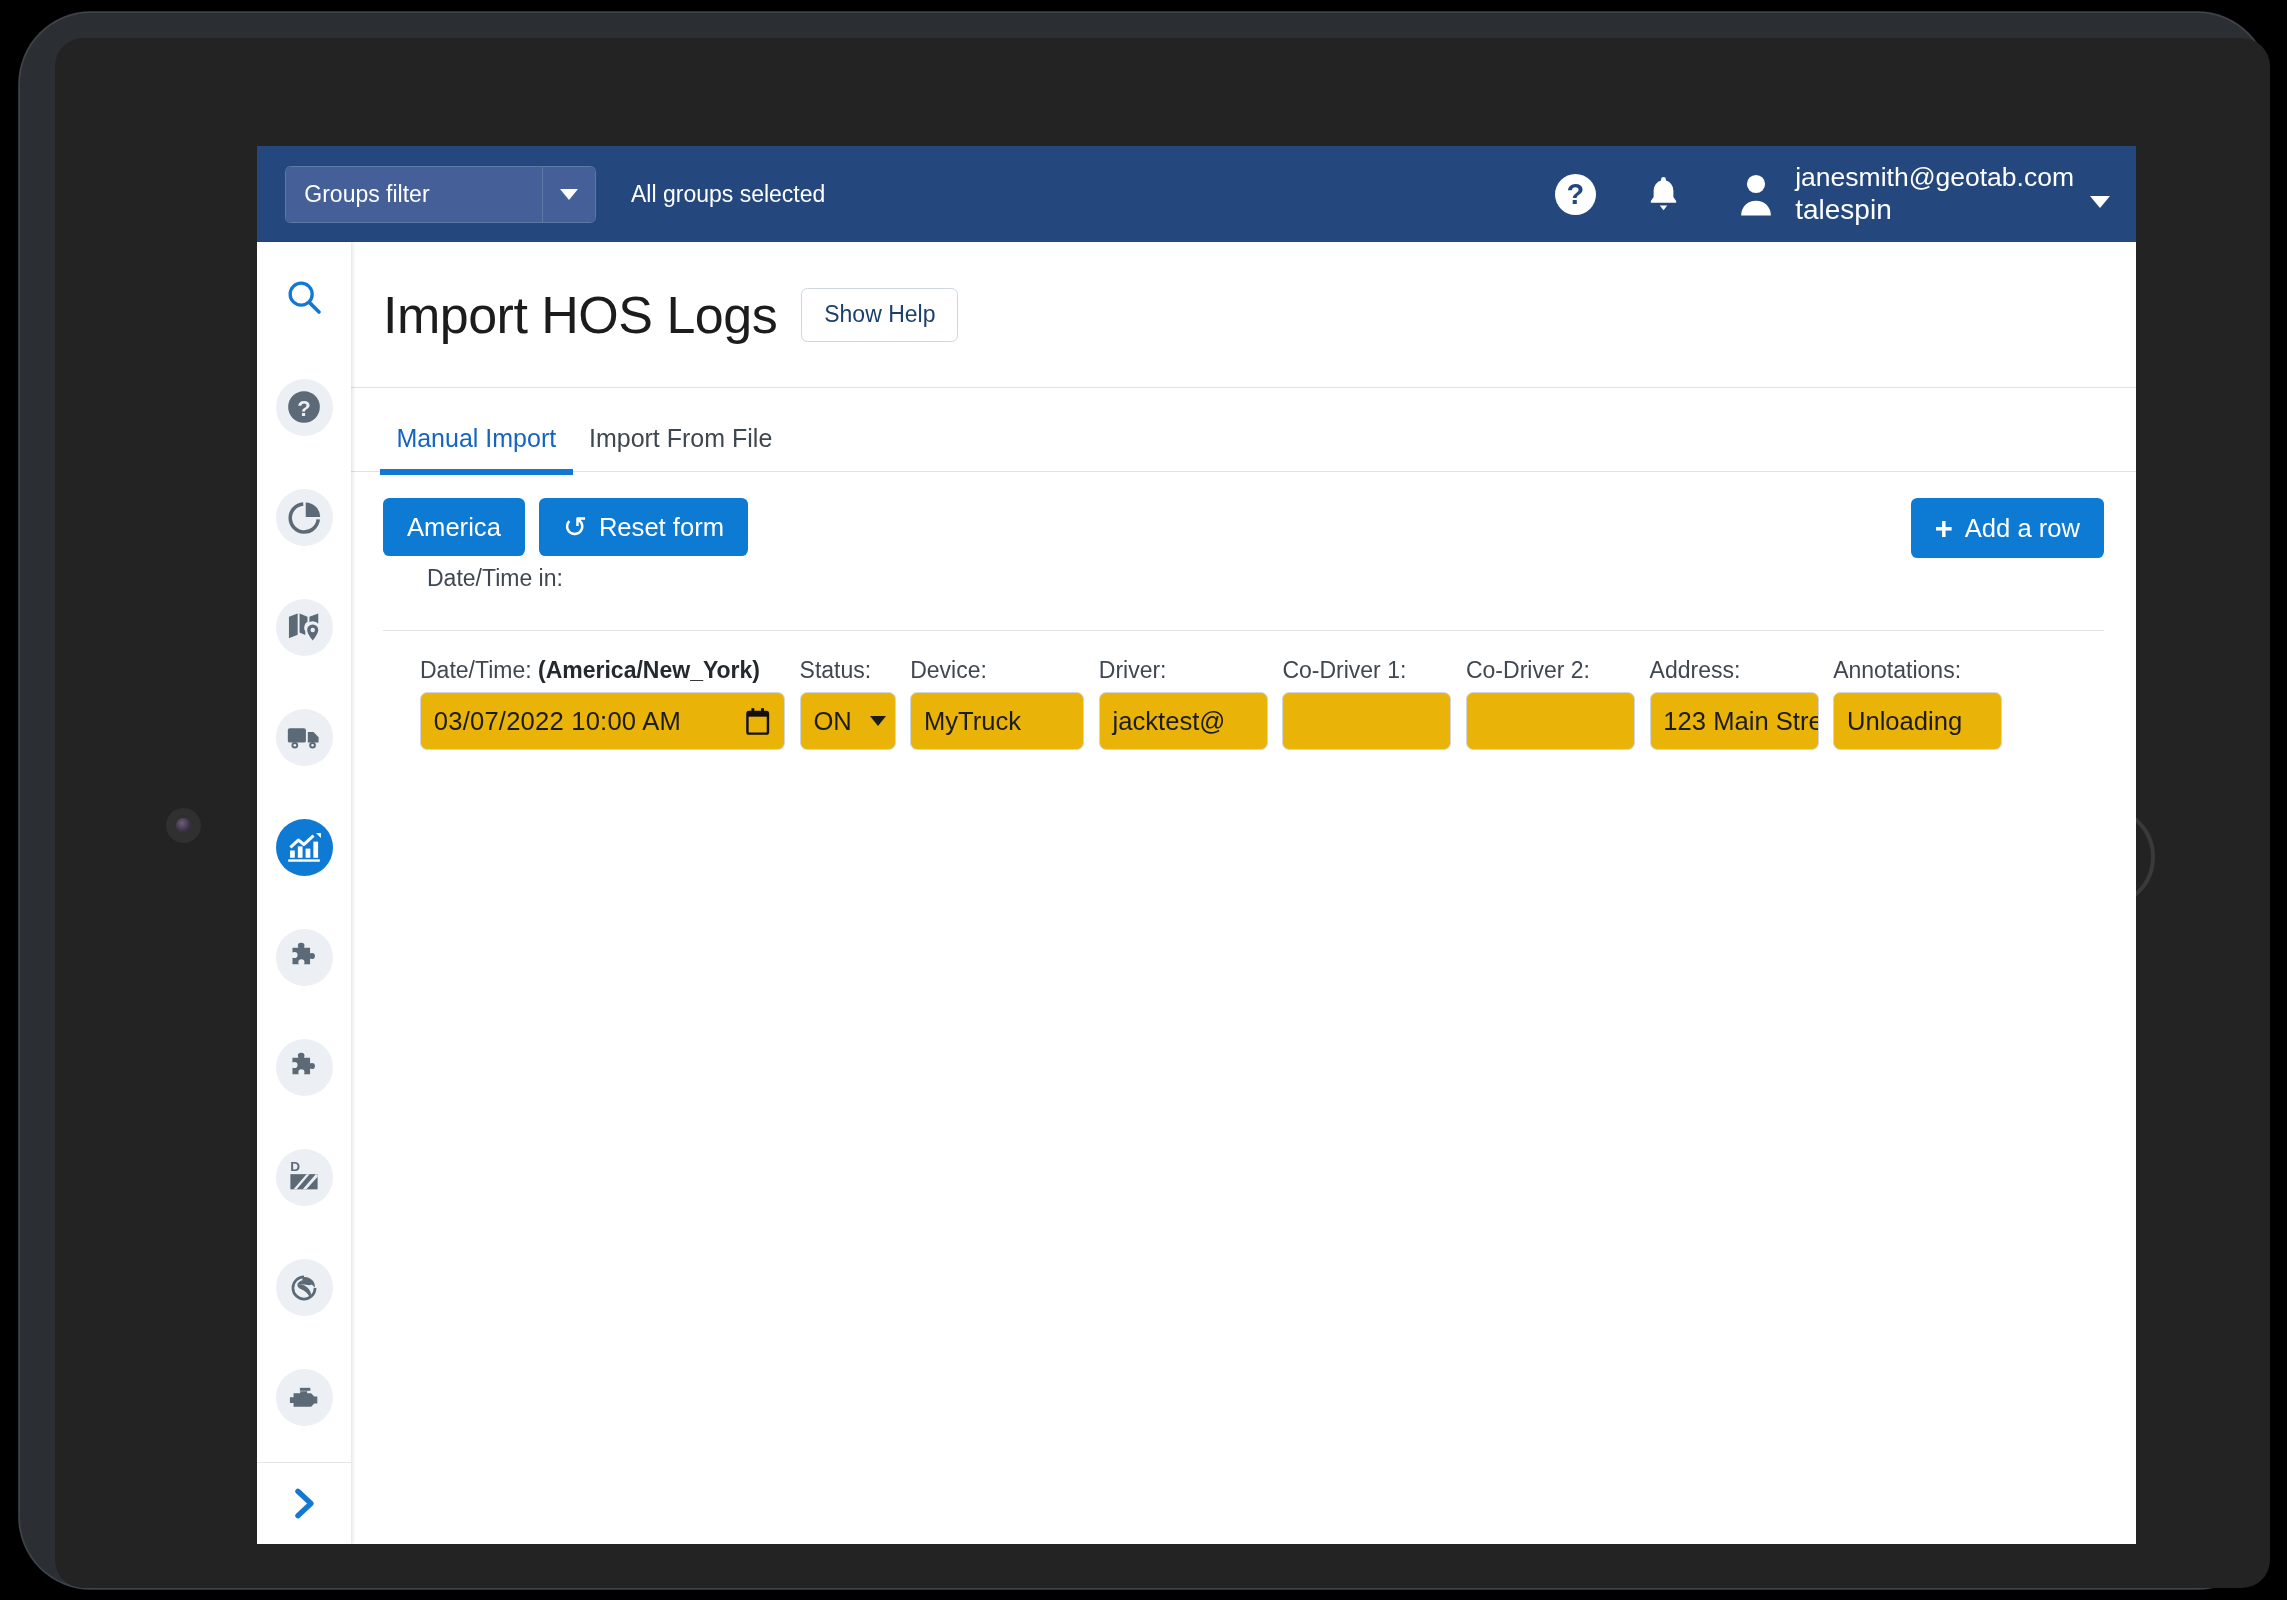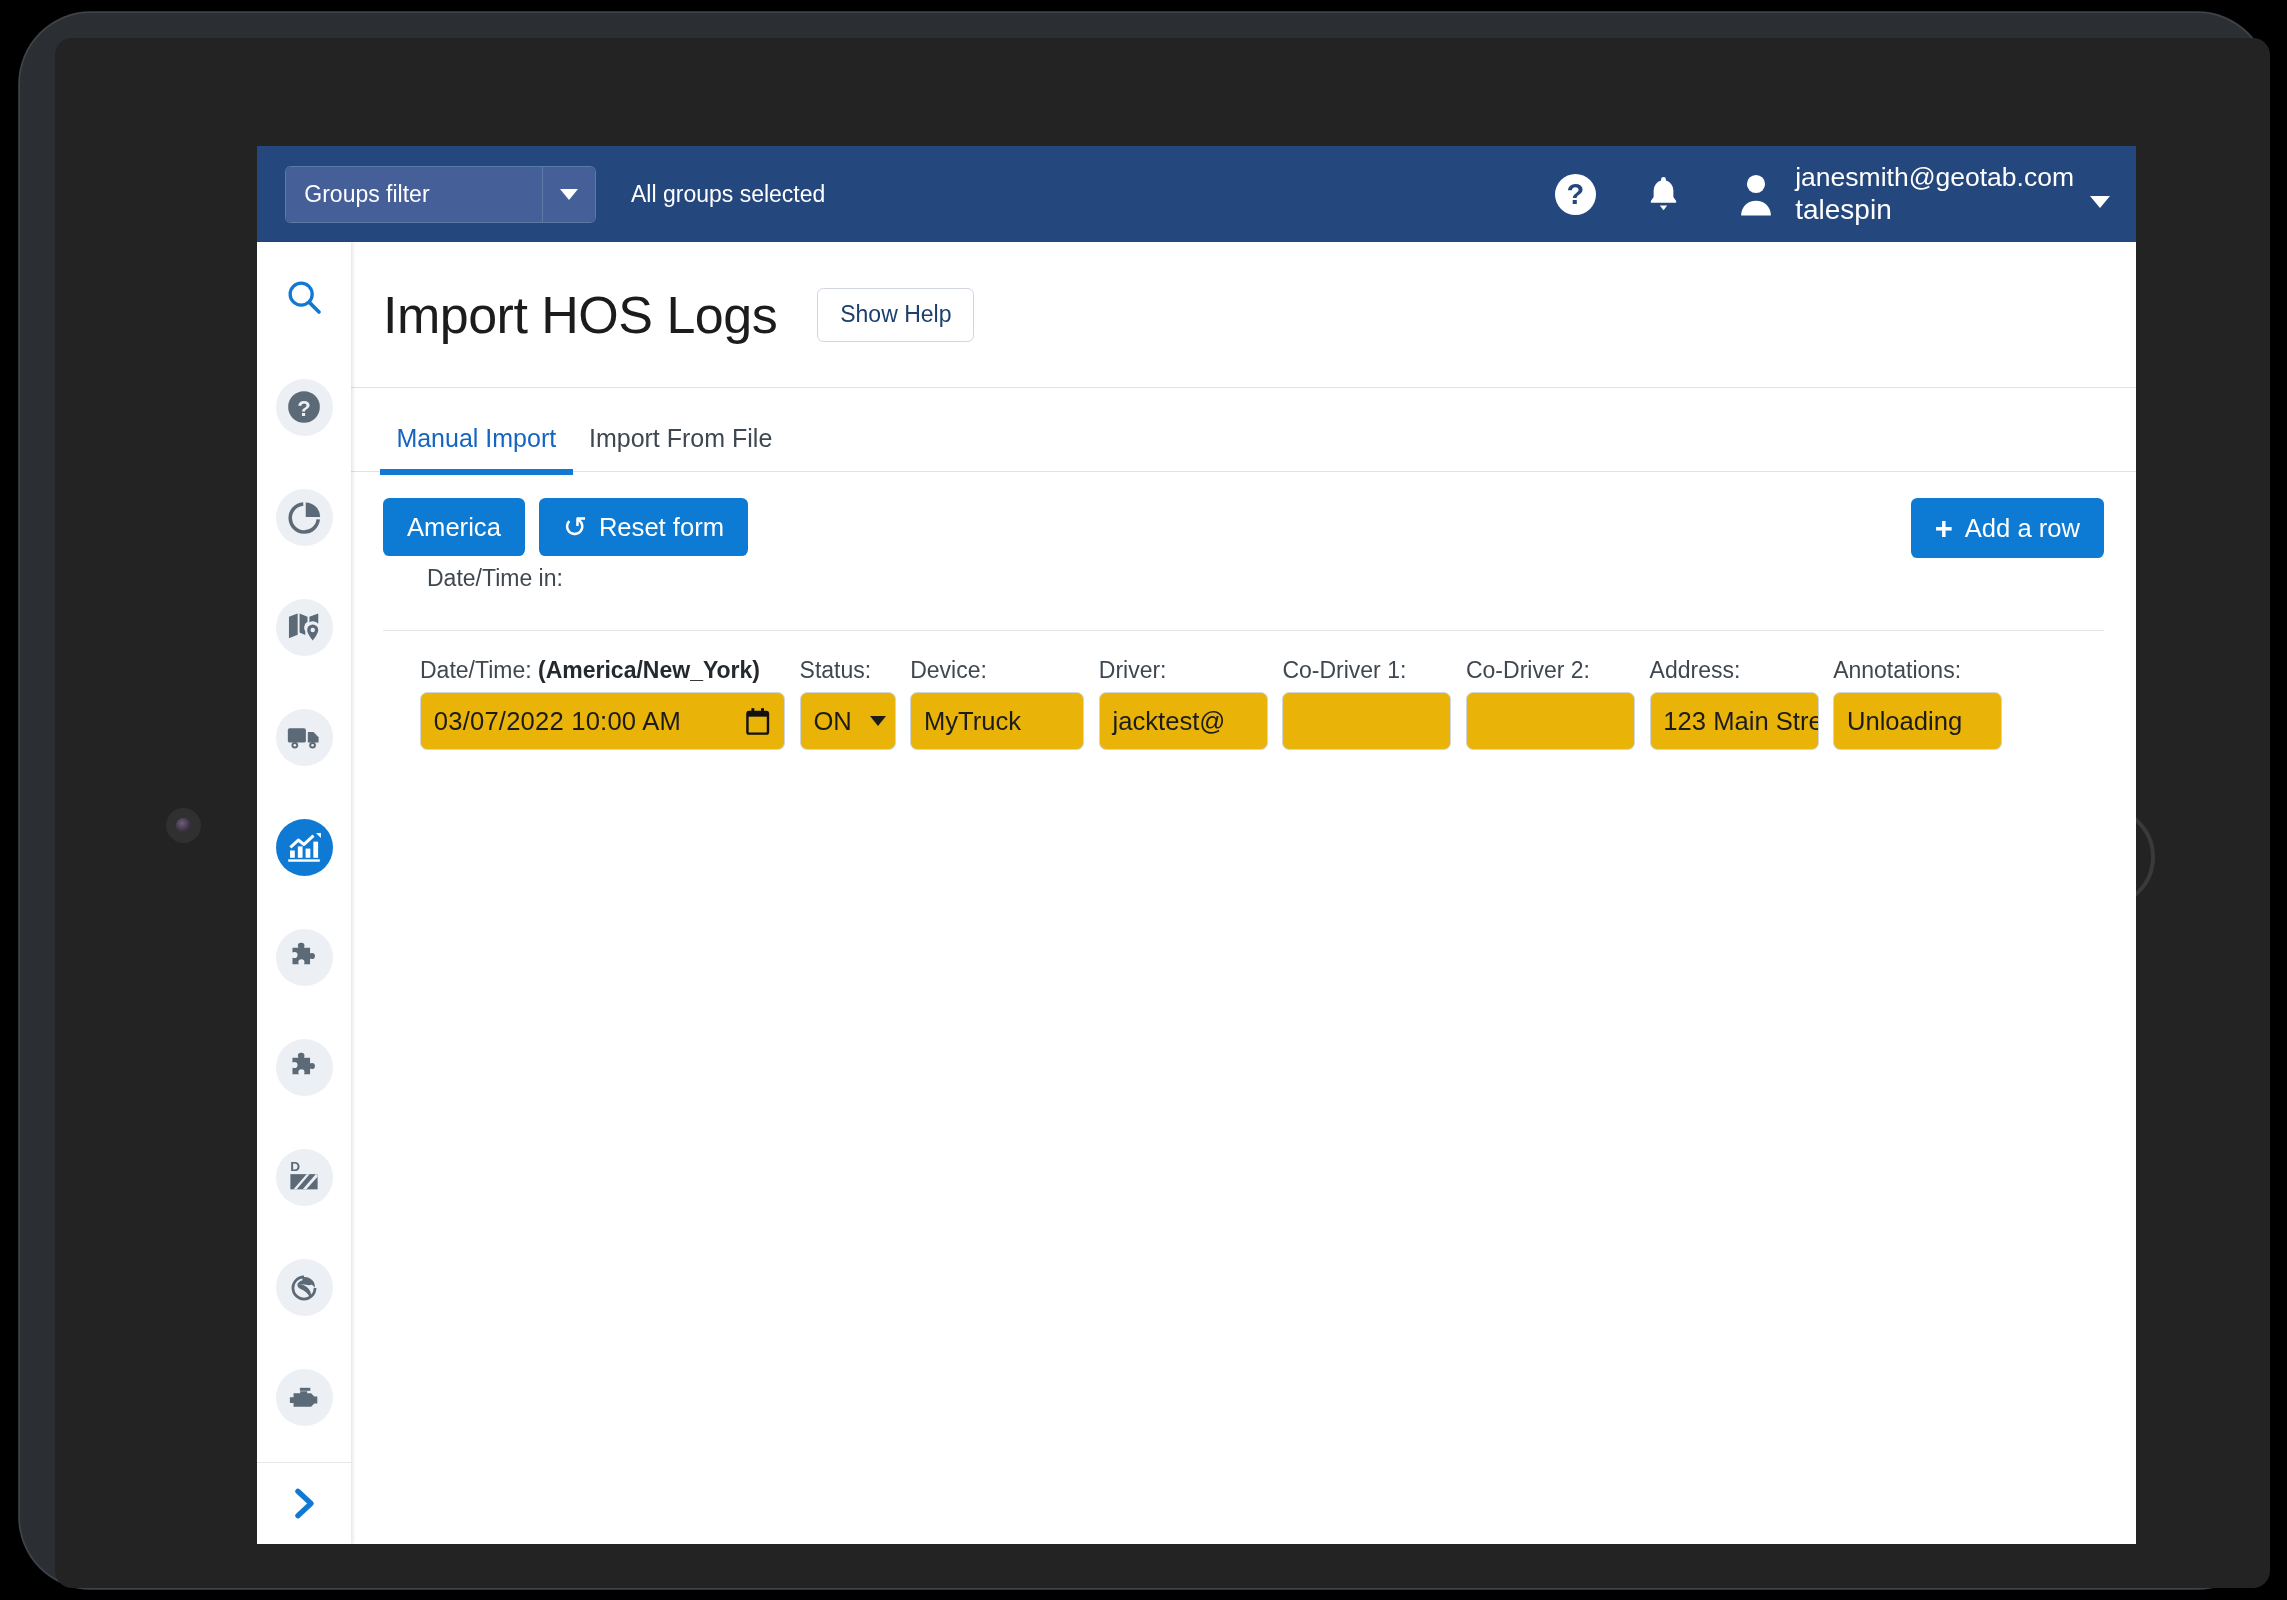--- a/index.html
+++ b/index.html
@@ -17,21 +17,21 @@
     width: 2248px; height: 1575px;
     background: #2b2f33;
     border-radius: 71px;
     box-shadow: 0 0 0 1.8px #3c4349;
   }
   .tablet-body {
     position: absolute;
     left: 35px; top: 25.6px;
     width: 2215px; height: 1550px;
     background: #232324;
-    border-radius: 17px;
+    border-radius: 28px;
   }
   .camera-dot {
     position: absolute;
     left: 111px; top: 770px;
     width: 35px; height: 35px;
     border-radius: 50%;
     background: #303031;
   }
   .camera-dot::after {
     content: "";
@@ -189,21 +189,20 @@
     left: 94px; top: 96px;
     right: 0; bottom: 0;
     background: #ffffff;
   }
   .page-head {
     height: 146px;
     display: flex;
     align-items: center;
     padding-left: 32px;
     border-bottom: 0.9px solid #dfe3e8;
-    gap: 16px;
   }
   .page-title {
     font-size: 52px;
     font-weight: 400;
     color: #1c1c1c;
     letter-spacing: -0.5px;
   }
   .show-help-btn {
     margin-left: 24px;
     padding: 12.8px 22px;

